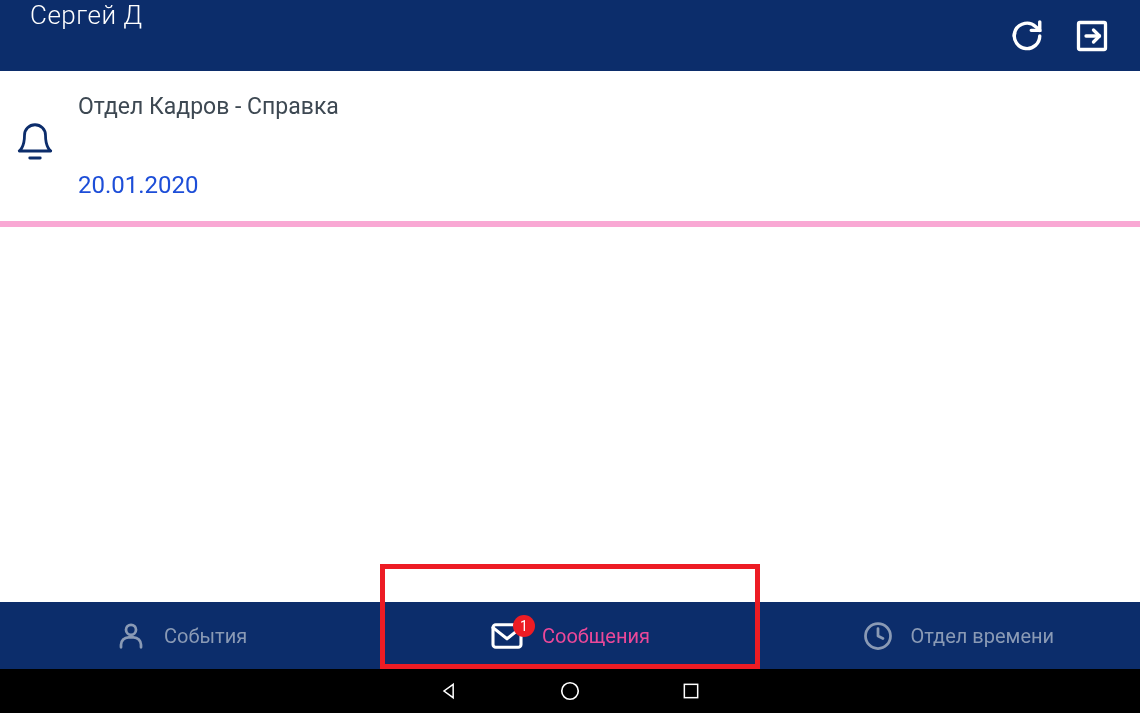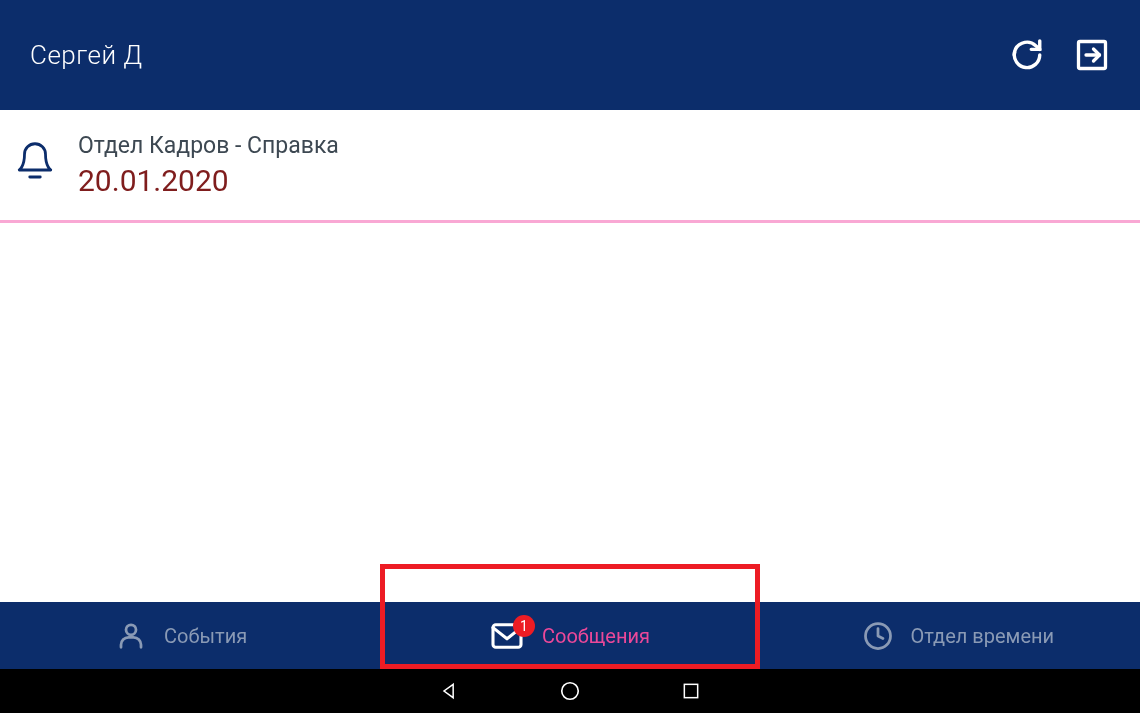--- a/index.html
+++ b/index.html
@@ -13,23 +13,22 @@
       width: 1140px;
       height: 713px;
       display: flex;
       flex-direction: column;
       background: #fff;
       overflow: hidden;
     }
     
     .header {
       background: #0C2D6B;
-      height: 110px;
-      display: flex;
-      align-items: center;
+      height: 71px;
+      display: flex;
       padding: 0 30px;
     }
     
     .header-title {
       color: #fff;
       font-size: 26px;
       font-weight: 300;
       flex: 1;
       letter-spacing: 0.5px;
     }
@@ -46,44 +45,45 @@
     .content {
       flex: 1;
       display: flex;
       flex-direction: column;
     }
     
     .notification-row {
       display: flex;
       align-items: center;
       padding: 22px 14px 22px 14px;
-      border-bottom: 3px solid #f9a8d4;
+      border-bottom: 6px solid #f9a8d4;
     }
     
     .bell-icon {
       color: #0C2D6B;
       margin-right: 22px;
     }
     
     .notification-text {
       display: flex;
       flex-direction: column;
     }
     
     .notification-title {
       color: #3d4852;
       font-size: 23px;
       font-weight: 400;
       margin-bottom: 4px;
     }
     
     .notification-date {
-      color: #7f1d1d;
-      font-size: 30px;
-      font-weight: 400;
+      color: #1d4ed8;
+      font-size: 24px;
+      font-weight: 400;
+      margin-top: 47px;
     }
     
     .content-fill {
       flex: 1;
     }
     
     .nav-wrap {
       position: relative;
       height: 67px;
     }

